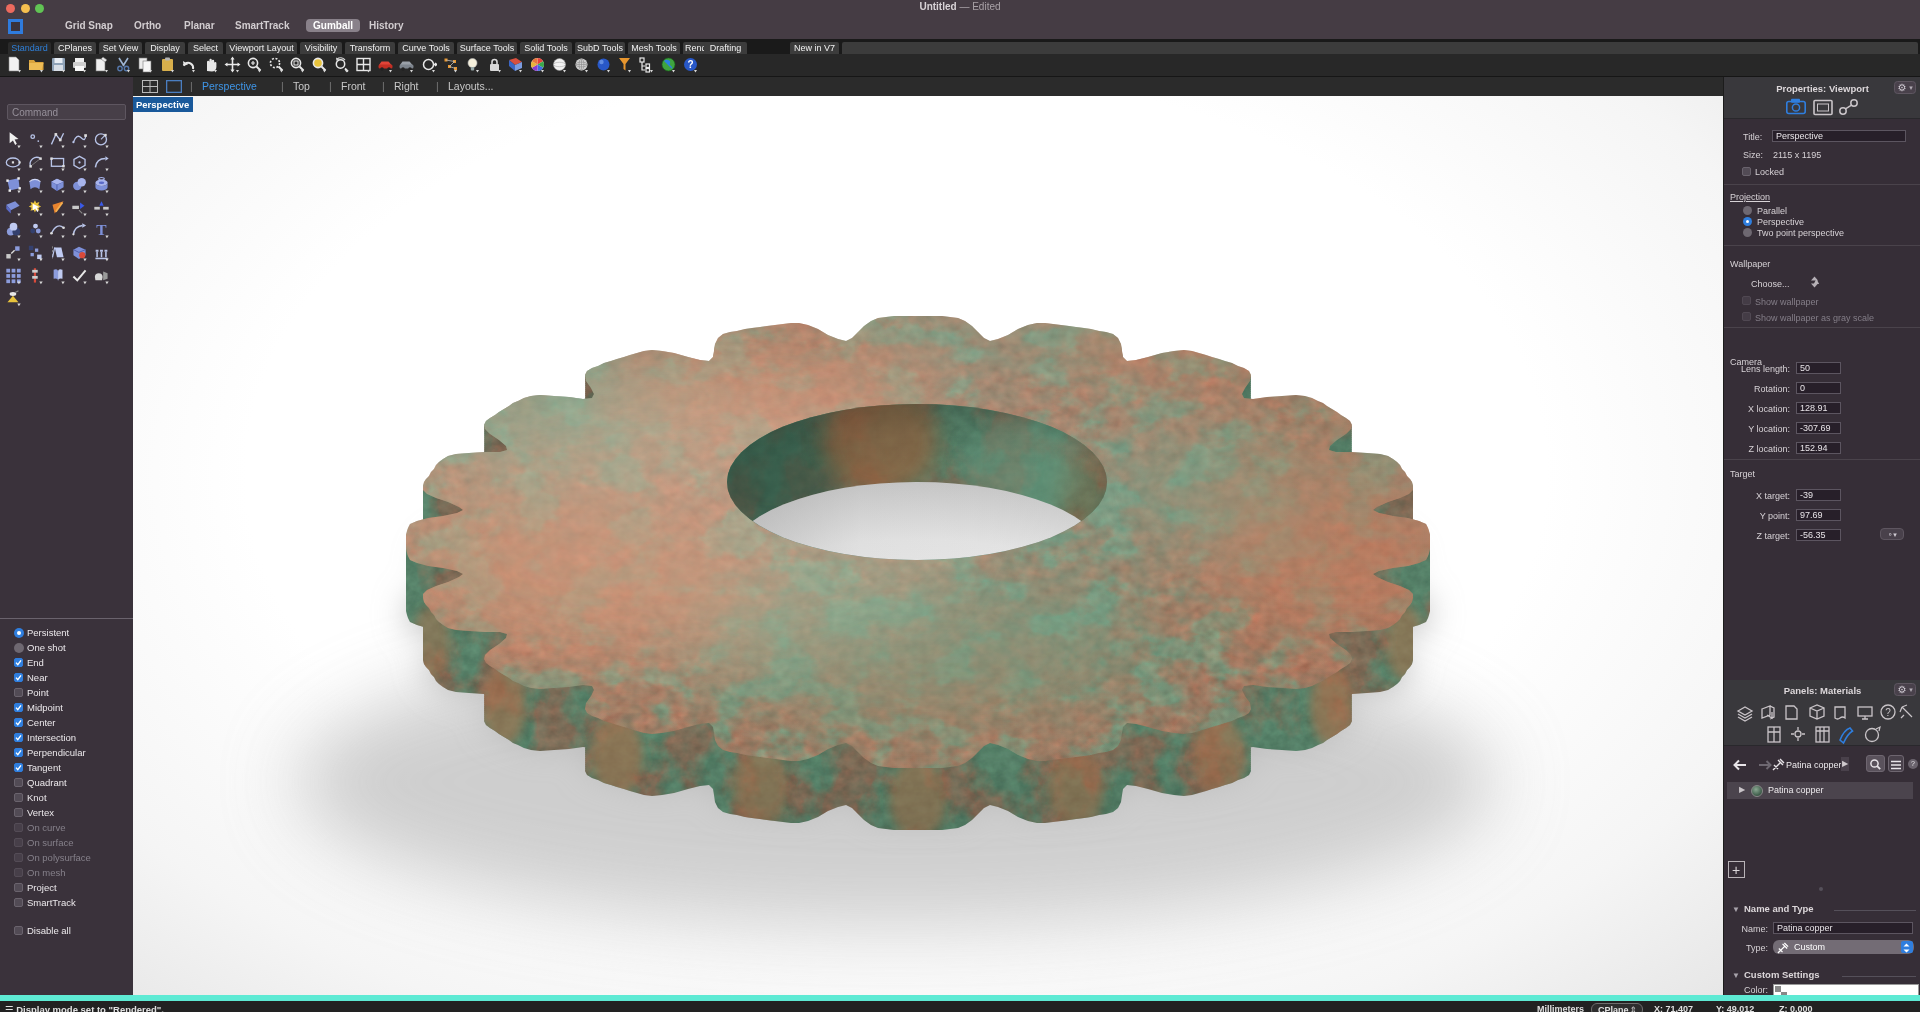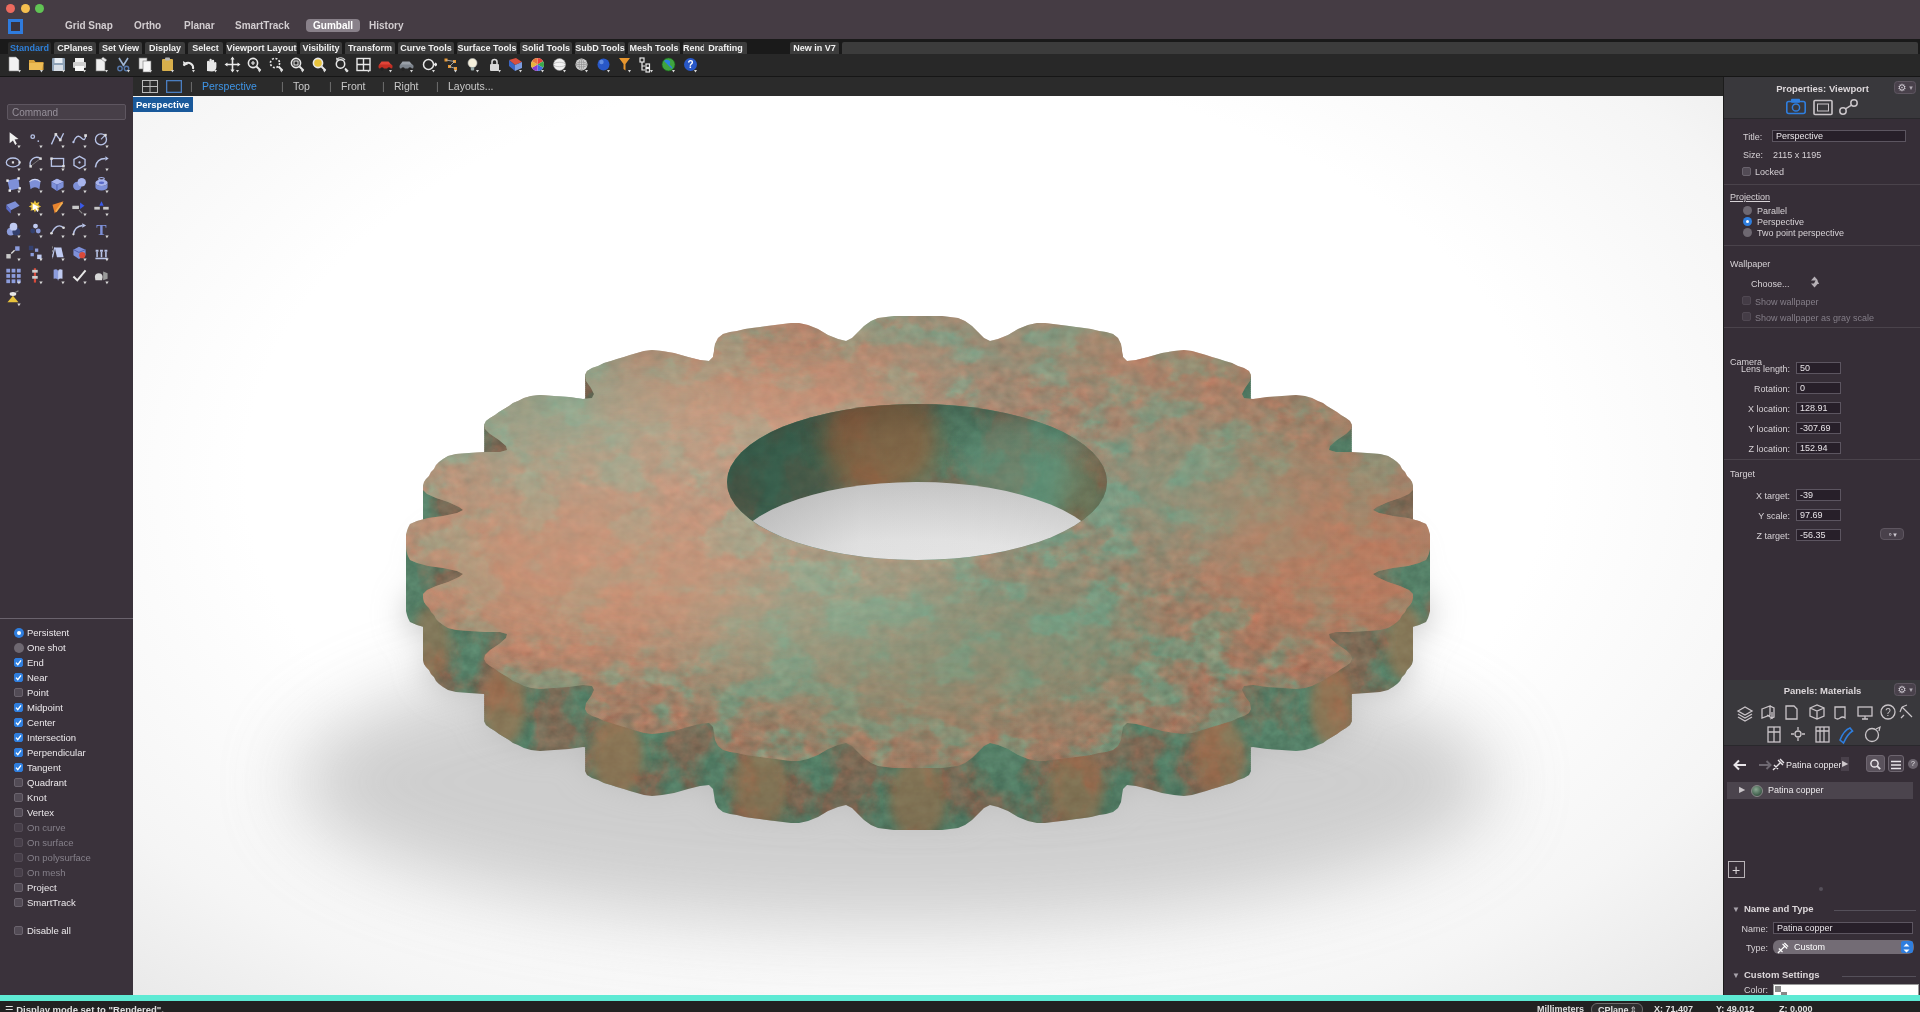--- a/index.html
+++ b/index.html
@@ -7,21 +7,21 @@
   font-family:"Liberation Sans", sans-serif; }
 .abs { position:absolute; }
 #titlebar { left:0; top:0; width:1920px; height:39px; background:#453c44; }
 .tl { width:9px; height:9px; border-radius:50%; top:4px; }
 #wintitle { top:1px; width:1920px; text-align:center; font-size:10px; color:#a9a2a7; }
 #wintitle b { color:#d8d3d6; font-weight:bold; }
 .mitem { top:20px; font-size:10px; font-weight:bold; color:#d2cdd0; }
 #gumball { background:#89818a; border-radius:4px; padding:1px 7px; color:#fff; top:19px; }
 #tabrow { left:0; top:39px; width:1920px; height:15px; background:#1a1a1a; }
 .tab { position:absolute; top:3px; height:12px; background:#3c3c3c; color:#f2f2f2;
-  font-size:9px; font-weight:bold; text-align:center; line-height:12px; white-space:nowrap;
+  font-size:9px; font-weight:normal; text-align:center; line-height:12px; white-space:nowrap;
   overflow:hidden; border-top-left-radius:2px; border-top-right-radius:2px;}
 .tab.active { background:#2a2a2a; color:#2e7fd8; }
 #iconbar { left:0; top:54px; width:1920px; height:23px; background:#282828; border-bottom:1px solid #161616;}
 #leftpanel { left:0; top:77px; width:133px; height:918px; background:#3a323b; }
 #cmdbox { left:7px; top:27px; width:119px; height:16px; background:#473f48;
   border:1px solid #5e5660; border-radius:2px; font-size:10px; color:#96909a; padding:1.5px 4px; }
 #vptabs { left:133px; top:77px; width:1590px; height:19px; background:#2b2b2b; }
 .vpt { position:absolute; top:3px; font-size:10.5px; color:#c9c9c9; }
 .vpsep { position:absolute; top:3px; font-size:10.5px; color:#777; }
 #viewport { left:133px; top:96px; width:1590px; height:899px;
@@ -40,20 +40,21 @@
 .rlabel { position:absolute; font-size:9px; color:#d7d2d6; white-space:nowrap;text-align:center; }
 .rinput { position:absolute; background:#271f29; border:1px solid #5c5560; color:#e8e4e8;
   font-size:9px; padding:0 3px; height:12px; line-height:11px; }
 </style>
 </head>
 <body>
 <div class="abs" id="titlebar">
   <div class="abs tl" style="left:6px;background:#ec6a5e"></div>
   <div class="abs tl" style="left:20.5px;background:#f5bf4f"></div>
   <div class="abs tl" style="left:35px;background:#61c454"></div>
+  <div class="abs" id="wintitle"><b>Untitled</b> — Edited</div>
   <div class="abs" style="left:8px;top:19px;width:15px;height:15px;border:3px solid #2f7bdd;background:#3a323b"></div>
   <div class="abs mitem" style="left:65px">Grid Snap</div>
   <div class="abs mitem" style="left:134px">Ortho</div>
   <div class="abs mitem" style="left:184px">Planar</div>
   <div class="abs mitem" style="left:235px">SmartTrack</div>
   <div class="abs mitem" id="gumball" style="left:306px">Gumball</div>
   <div class="abs mitem" style="left:369px">History</div>
 </div>
 <div class="abs" id="tabrow">
     <div class="tab active" style="left:8px;width:43px">Standard</div>
@@ -817,21 +818,21 @@
     <div class="rlabel" style="right:130px;top:327px;font-size:9px;color:#d7d2d6;">X location:</div>
     <div class="rinput" style="left:72px;top:325px;width:45px">128.91</div>
     <div class="rlabel" style="right:130px;top:347px;font-size:9px;color:#d7d2d6;">Y location:</div>
     <div class="rinput" style="left:72px;top:345px;width:45px">-307.69</div>
     <div class="rlabel" style="right:130px;top:367px;font-size:9px;color:#d7d2d6;">Z location:</div>
     <div class="rinput" style="left:72px;top:365px;width:45px">152.94</div>
     <div class="sep" style="top:382px"></div>
     <div class="rlabel" style="left:6px;top:392px;font-size:9px;color:#d7d2d6;">Target</div>
     <div class="rlabel" style="right:130px;top:414px;font-size:9px;color:#d7d2d6;">X target:</div>
     <div class="rinput" style="left:72px;top:412px;width:45px">-39</div>
-    <div class="rlabel" style="right:130px;top:434px;font-size:9px;color:#d7d2d6;">Y scale:</div>
+    <div class="rlabel" style="right:130px;top:434px;font-size:9px;color:#d7d2d6;">Y point:</div>
     <div class="rinput" style="left:72px;top:432px;width:45px">97.69</div>
     <div class="rlabel" style="right:130px;top:454px;font-size:9px;color:#d7d2d6;">Z target:</div>
     <div class="rinput" style="left:72px;top:452px;width:45px">-56.35</div>
     <div style="position:absolute;left:156px;top:451px;width:24px;height:12px;background:#49414b;border:1px solid #5e5660;border-radius:4px;font-size:7px;color:#d0cbd3;text-align:center;line-height:11px">⚬▾</div>
     <div style="position:absolute;left:0;top:603px;width:197px;height:66px;background:#39383c;border-bottom:1px solid #29282c"></div>
     <div style="position:absolute;left:0;top:608px;width:197px;text-align:center;font-size:9.5px;font-weight:bold;color:#dcd7da">Panels: Materials</div>
     <div style="position:absolute;right:4px;top:606px"><svg width="22" height="13" viewBox="0 0 22 13">
         <rect x="0.5" y="0.5" width="21" height="12" rx="3" fill="#49414b" stroke="#5e5660"></rect>
         <text x="8" y="10" font-size="10" fill="#d0cbd3" text-anchor="middle" font-family="Liberation Sans">⚙</text>
         <text x="17" y="9" font-size="7" fill="#b0abb3" text-anchor="middle" font-family="Liberation Sans">▾</text>

